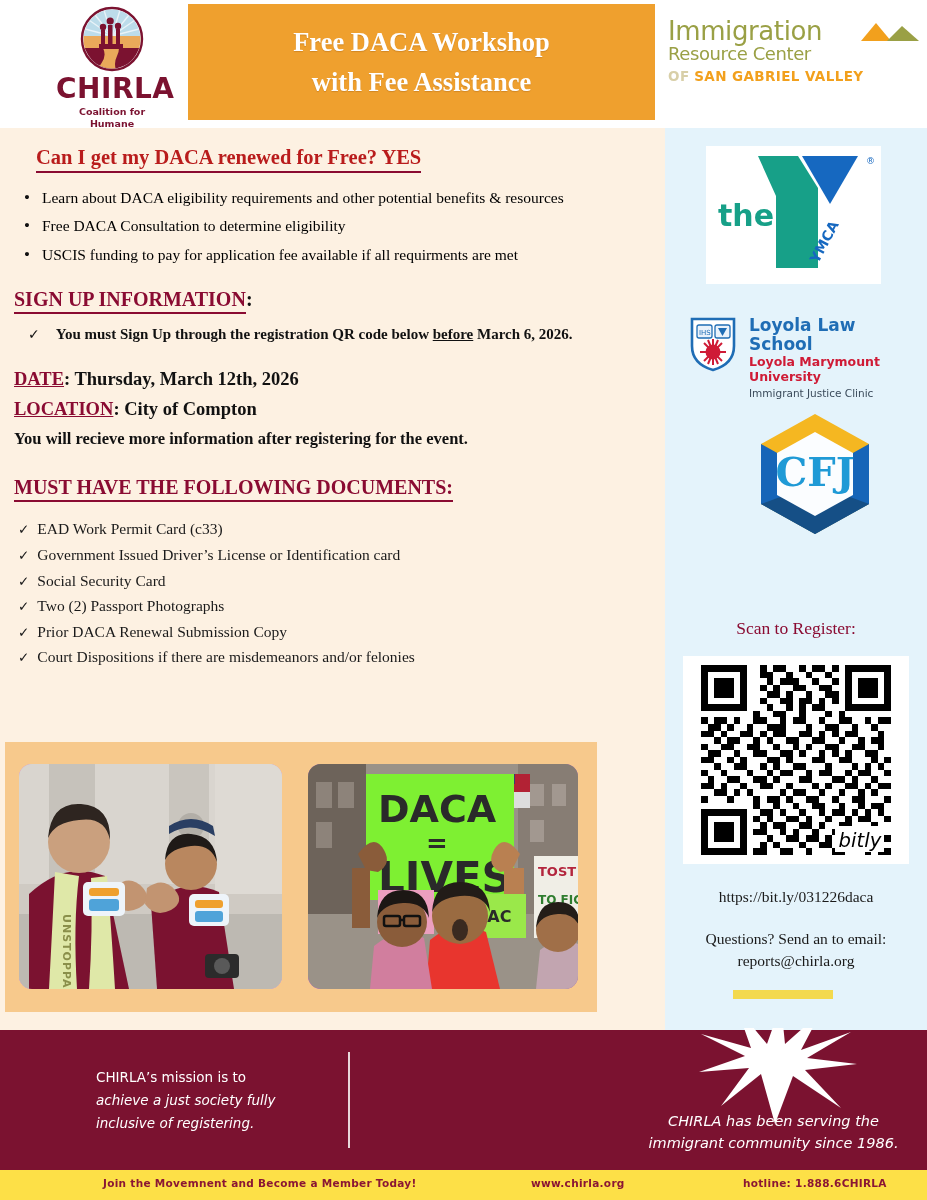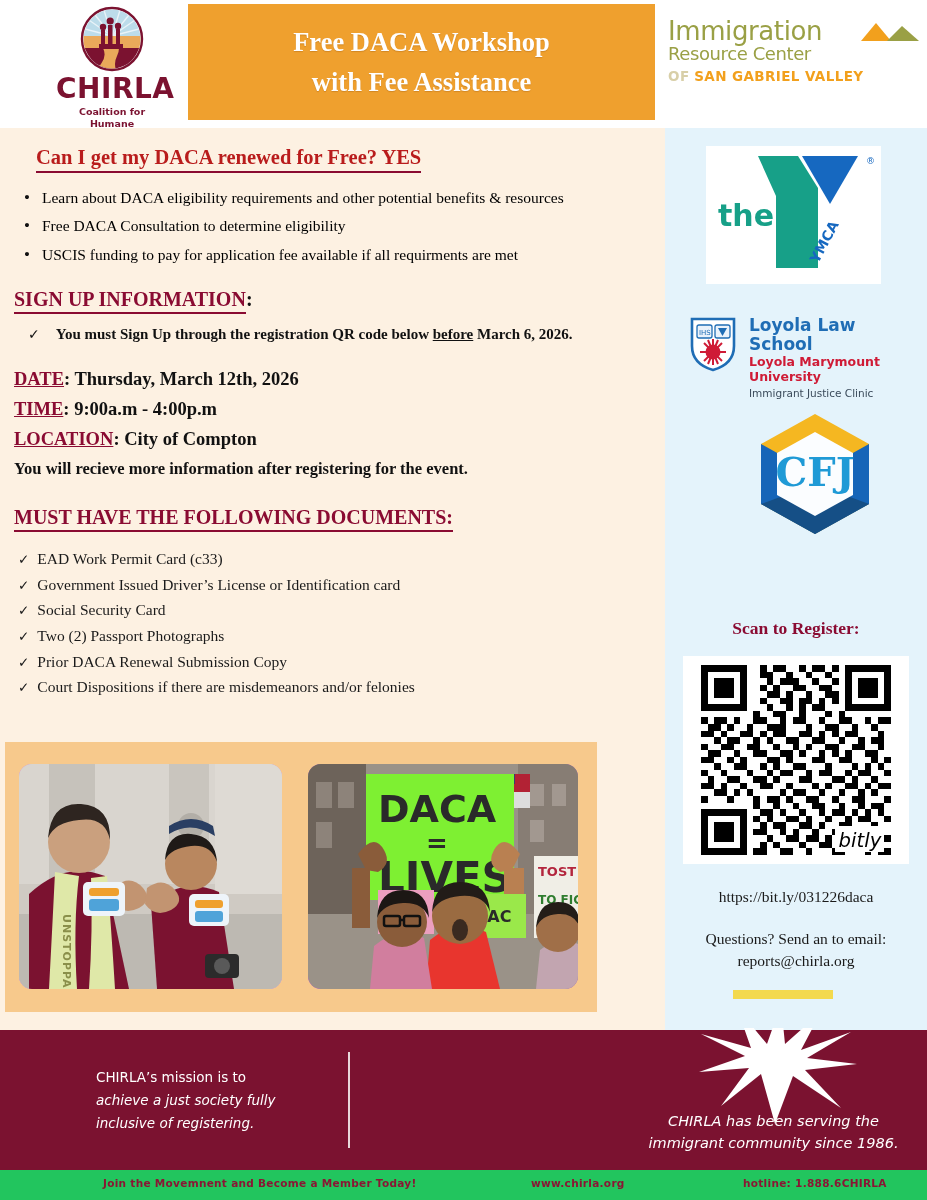--- a/index.html
+++ b/index.html
@@ -98,21 +98,21 @@
   }
   .loyola { position:absolute; left:22px; top:188px; width:222px; height:58px; }
   .loy-txt { position:absolute; left:62px; top:0px; }
   .loy-1 { font-family:"DejaVu Sans", sans-serif; font-weight:bold; font-size:17px; color:#1f6db5; line-height:1.1; }
   .loy-2 { font-family:"DejaVu Sans", sans-serif; font-weight:bold; font-size:12.5px; color:#cf1b36; line-height:1.2; margin-top:1px; }
   .loy-3 { font-family:"DejaVu Sans", sans-serif; font-size:10.5px; color:#3a4a5a; margin-top:3px; }
   .cfj { position:absolute; left:90px; top:282px; width:120px; height:128px; }
 
   .scan-title {
     position:absolute; left:0; top:490px; width:262px; text-align:center;
-    font-weight:bold; font-size:17.5px; color:#8a0b32;
+    font-weight:normal; font-size:17.5px; color:#8a0b32;
   }
   .qr-box {
     position:absolute; left:18px; top:528px; width:226px; height:208px; background:#fff;
     display:flex; align-items:center; justify-content:center;
   }
   .side-url {
     position:absolute; left:0; top:760px; width:262px; text-align:center;
     font-size:15.5px; color:#1a1a1a;
   }
   .side-q {
@@ -128,21 +128,21 @@
     color:#fff; font-family:"DejaVu Sans", sans-serif; font-size:13.5px; line-height:1.72;
   }
   .mission .it { font-style:italic; }
   .divider { position:absolute; left:348px; top:22px; width:1.5px; height:96px; background:#e8d7da; }
   .burst { position:absolute; left:625px; top:-2px; width:300px; height:100px; }
   .since {
     position:absolute; left:620px; top:80px; width:307px; text-align:center;
     color:#fff; font-family:"DejaVu Sans", sans-serif; font-style:italic;
     font-size:14.5px; line-height:1.55;
   }
-  .bottombar { position:absolute; left:0; top:1170px; width:927px; height:30px; background:#22c55e; }
+  .bottombar { position:absolute; left:0; top:1170px; width:927px; height:30px; background:#fde047; }
   .bottombar span {
     position:absolute; top:7px; font-family:"DejaVu Sans", sans-serif; font-weight:bold;
     font-size:10.5px; color:#8a1634; letter-spacing:.3px;
   }
   .bb-1 { left:103px; }
   .bb-2 { left:531px; }
   .bb-3 { left:743px; }
 </style>
 </head>
 <body>
@@ -233,23 +233,20 @@
 
     <div class="check-line">
       <span class="ck">✓</span>
       <span><span>You must Sign Up through the registration QR code below </span><span class="u">before</span><span> March 6, 2026.</span></span>
     </div>
 
     <div style="height:22px"></div>
 
     <div class="kv">
       <span class="k">DATE</span><span>: </span><span>Thursday, March 12th, 2026</span>
-    </div>
-    <div class="kv">
-      <span class="k">TIME</span><span>: </span><span>9:00a.m - 4:00p.m</span>
     </div>
     <div class="kv">
       <span class="k">LOCATION</span><span>: </span><span>City of Compton</span>
     </div>
     <div class="plain-line">You will recieve more information after registering for the event.</div>
 
     <div style="margin-top:7px">
       <span class="sec-head">MUST HAVE THE FOLLOWING DOCUMENTS:</span>
     </div>
 

